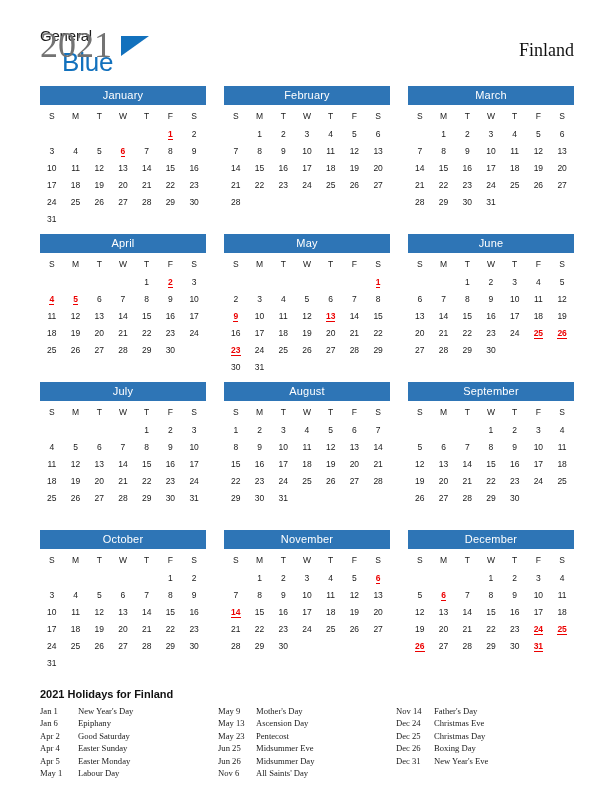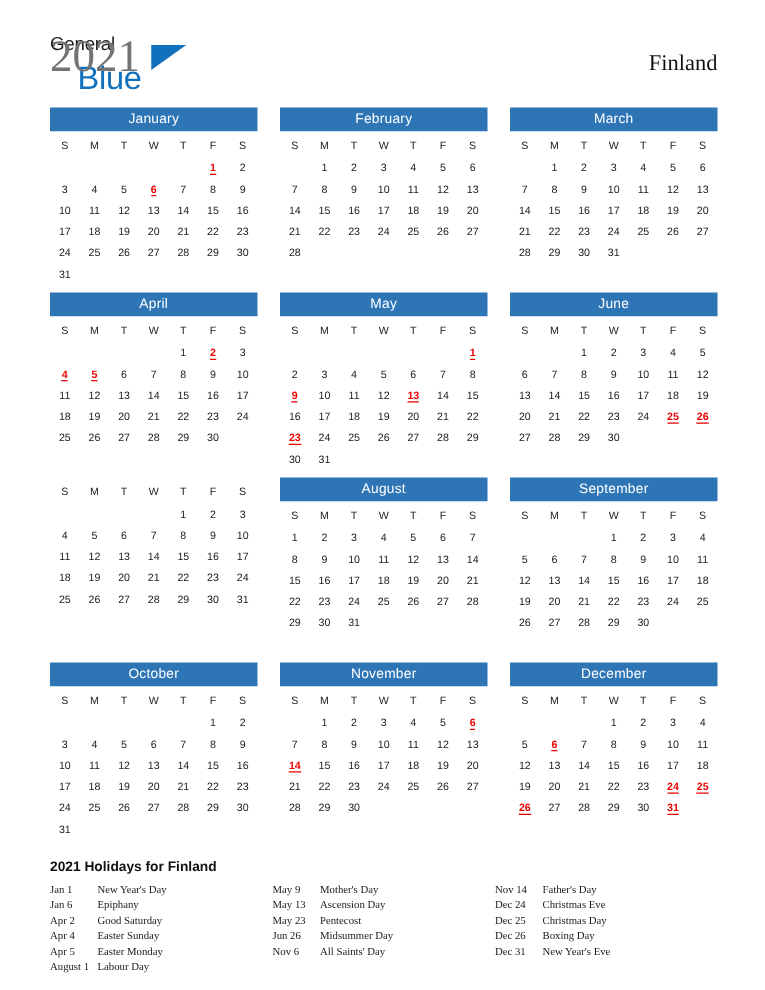--- a/index.html
+++ b/index.html
@@ -611,20 +611,21 @@
               <td></td>
               <td></td>
               <td></td>
               <td></td>
               <td></td>
             </tr>
           </tbody>
         </table>
       </div>
       <div class="month">
+        <div class="month-title">July</div>
         <table class="month-table">
           <thead>
             <tr>
               <th>S</th>
               <th>M</th>
               <th>T</th>
               <th>W</th>
               <th>T</th>
               <th>F</th>
               <th>S</th>
@@ -1068,36 +1069,40 @@
           </div>
           <div class="holiday-row">
             <span class="holiday-date">Apr 4</span>
             <span class="holiday-name">Easter Sunday</span>
           </div>
           <div class="holiday-row">
             <span class="holiday-date">Apr 5</span>
             <span class="holiday-name">Easter Monday</span>
           </div>
           <div class="holiday-row">
-            <span class="holiday-date">August 1</span>
+            <span class="holiday-date">May 1</span>
             <span class="holiday-name">Labour Day</span>
           </div>
         </div>
         <div class="holiday-col">
           <div class="holiday-row">
             <span class="holiday-date">May 9</span>
             <span class="holiday-name">Mother's Day</span>
           </div>
           <div class="holiday-row">
             <span class="holiday-date">May 13</span>
             <span class="holiday-name">Ascension Day</span>
           </div>
           <div class="holiday-row">
             <span class="holiday-date">May 23</span>
             <span class="holiday-name">Pentecost</span>
+          </div>
+          <div class="holiday-row">
+            <span class="holiday-date">Jun 25</span>
+            <span class="holiday-name">Midsummer Eve</span>
           </div>
           <div class="holiday-row">
             <span class="holiday-date">Jun 26</span>
             <span class="holiday-name">Midsummer Day</span>
           </div>
           <div class="holiday-row">
             <span class="holiday-date">Nov 6</span>
             <span class="holiday-name">All Saints' Day</span>
           </div>
         </div>

